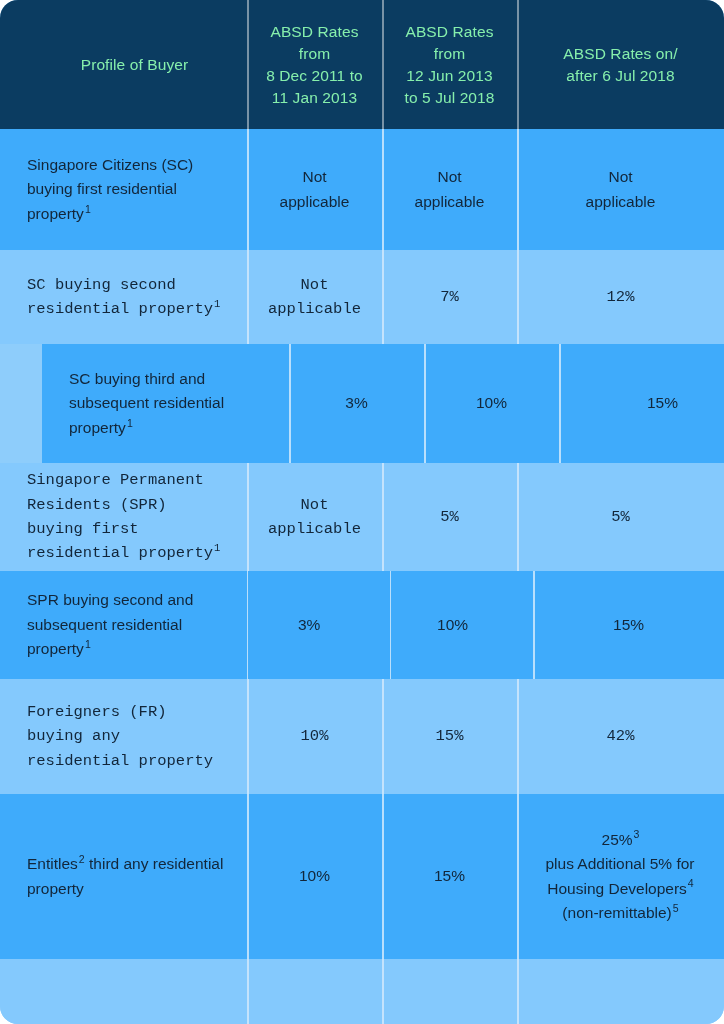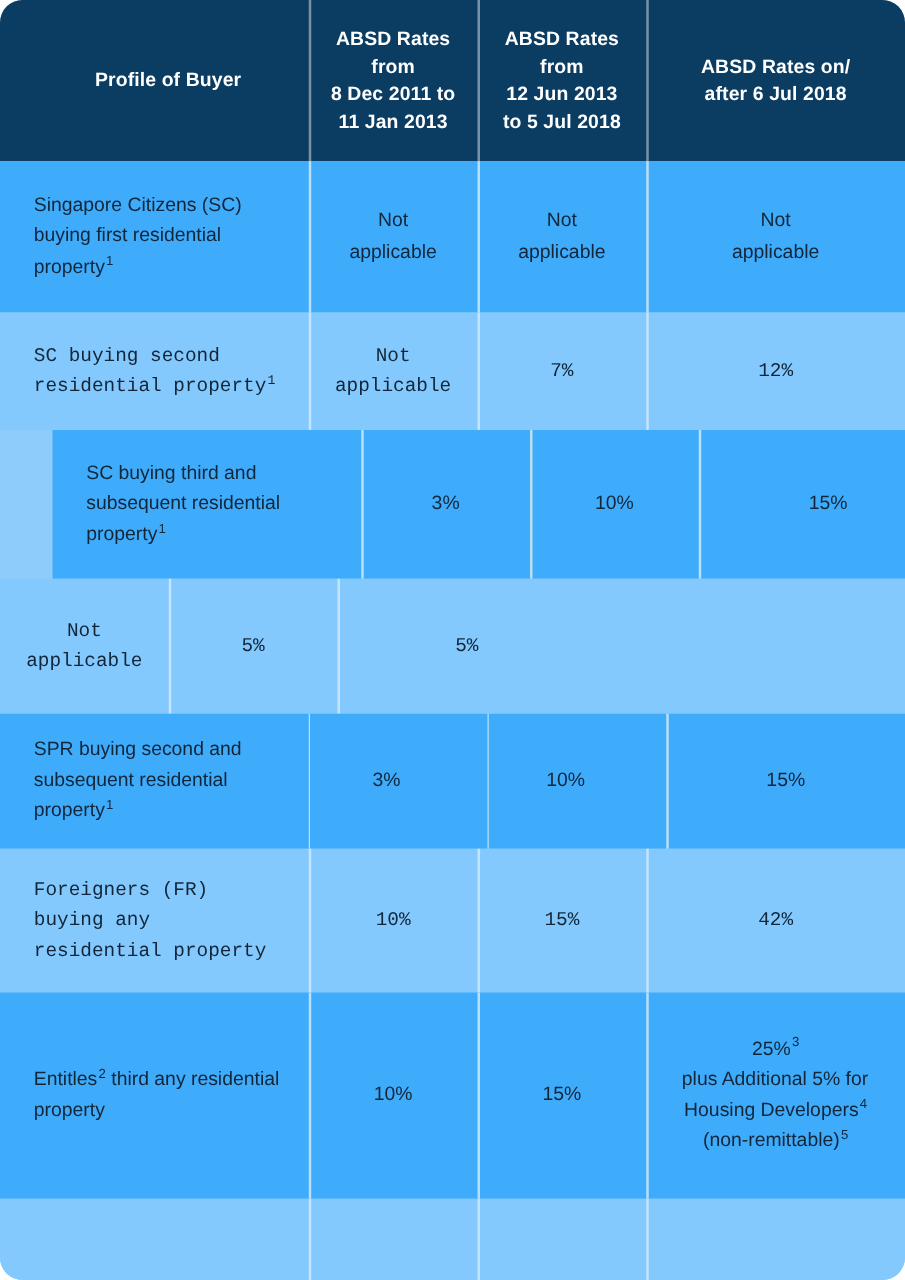--- a/index.html
+++ b/index.html
@@ -31,23 +31,23 @@
     width: 100%;
     height: 129px;
     background: #0b3c61;
   }
   .th {
     position: relative;
     display: flex;
     align-items: center;
     justify-content: center;
     text-align: center;
-    color: #ffffff;
+    color: #86efac;
     font-size: 15.5px;
-    font-weight: bold;
+    font-weight: normal;
     line-height: 1.42;
     padding: 6px 10px;
     letter-spacing: .1px;
   }
   .th + .th::before {
     content: "";
     position: absolute;
     left: 0;
     top: 0;
     bottom: 0;
@@ -188,20 +188,23 @@
       </div>
       <div class="td c3">
         <span class="cell-text center multiline">10%</span>
       </div>
       <div class="td c4">
         <span class="cell-text center multiline">15%</span>
       </div>
     </div>
 
     <div class="tr light r3">
+      <div class="td c1">
+        <span class="cell-text"><span>Singapore Permanent Residents (SPR) buying first residential property</span><sup>1</sup></span>
+      </div>
       <div class="td c2">
         <span class="cell-text center multiline">Not
 applicable</span>
       </div>
       <div class="td c3">
         <span class="cell-text center multiline">5%</span>
       </div>
       <div class="td c4">
         <span class="cell-text center multiline">5%</span>
       </div>

